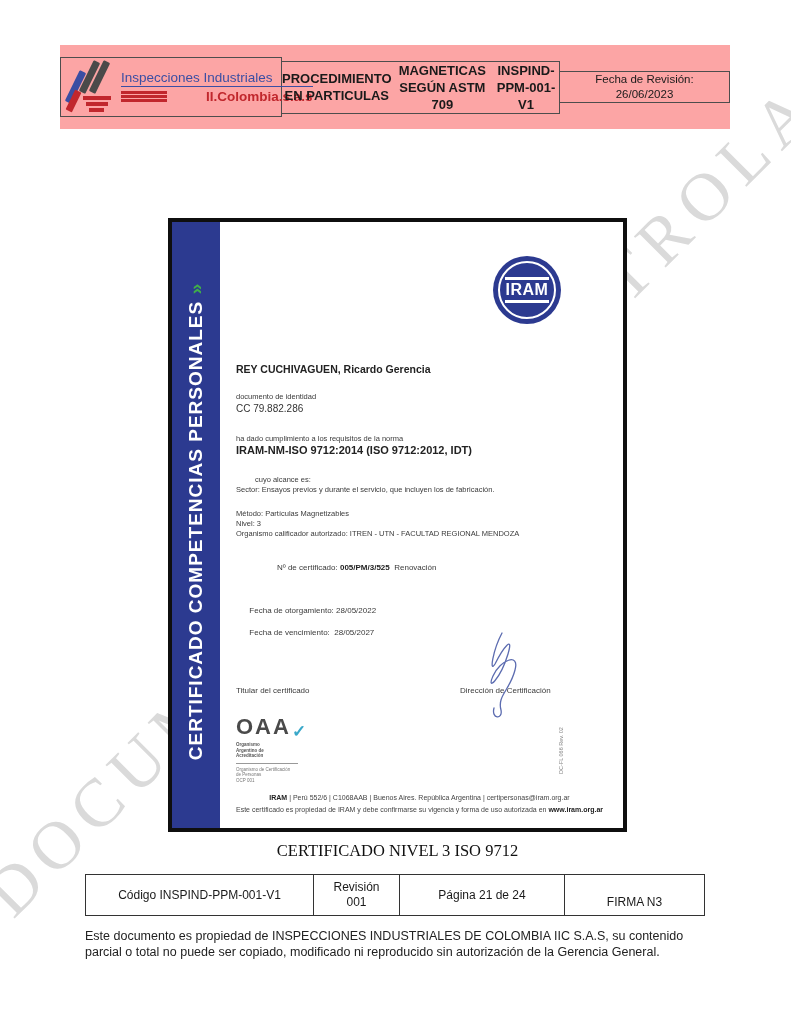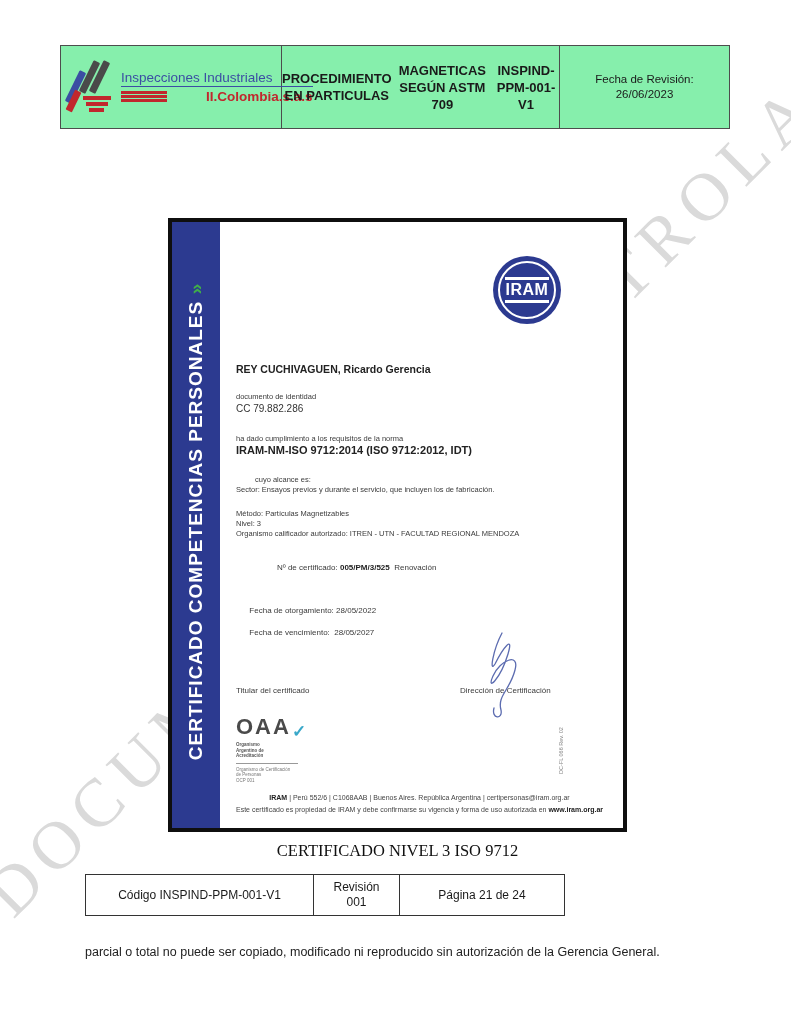--- a/index.html
+++ b/index.html
@@ -6,21 +6,21 @@
   .page{position:relative;width:791px;height:1024px;background:#fff;overflow:hidden;
         font-family:"Liberation Sans",sans-serif;color:#1a1a1a;}
 
   
   .watermark{position:absolute;left:-165px;top:468px;width:1120px;height:84px;
     text-align:center;transform:rotate(-45deg);
     font-family:"Liberation Serif",serif;font-size:68px;letter-spacing:10px;
     color:#dadada;z-index:0;white-space:nowrap;}
 
   
-  .header{position:absolute;left:60px;top:45px;width:670px;height:84px;display:flex;z-index:2;background:#86efac;}
+  .header{position:absolute;left:60px;top:45px;width:670px;height:84px;display:flex;z-index:2;background:#fca5a5;align-items:center;}
   .h-cell{border:1px solid #4d4d4d;box-sizing:border-box;display:flex;align-items:center;justify-content:center;}
   .h-cell+.h-cell{border-left:none;}
   .logo-cell{width:222px;justify-content:flex-start;padding-left:8px;}
   .title-cell{width:278px;text-align:center;font-weight:bold;font-size:13px;line-height:17px;}
   .rev-cell{width:170px;flex-direction:column;text-align:center;font-size:11.5px;line-height:15px;}
 
   .logo-mark{position:relative;width:46px;height:58px;flex:0 0 46px;}
   .st{position:absolute;width:7px;height:34px;transform:rotate(26deg);border-radius:1px;}
   .st-blue{left:3px;top:12px;background:#3b4ea3;}
   .st-dark1{left:17px;top:2px;background:#4a4a4a;}
@@ -226,20 +226,21 @@
 
   <div class="caption">CERTIFICADO NIVEL 3 ISO 9712</div>
 
   <div class="ftable">
     <div class="f-cell fc1">Código INSPIND-PPM-001-V1</div>
     <div class="f-cell fc2">
       <span>Revisión</span>
       <span>001</span>
     </div>
     <div class="f-cell fc3">Página 21 de 24</div>
+    <div class="f-cell fc4">FIRMA N3</div>
   </div>
 
   <div class="disclaimer">
-    <br>
+    <span>Este documento es propiedad de INSPECCIONES INDUSTRIALES DE COLOMBIA IIC S.A.S, su contenido</span><br>
     <span>parcial o total no puede ser copiado, modificado ni reproducido sin autorización de la Gerencia General.</span>
   </div>
 
 </div>
 
 </body></html>

